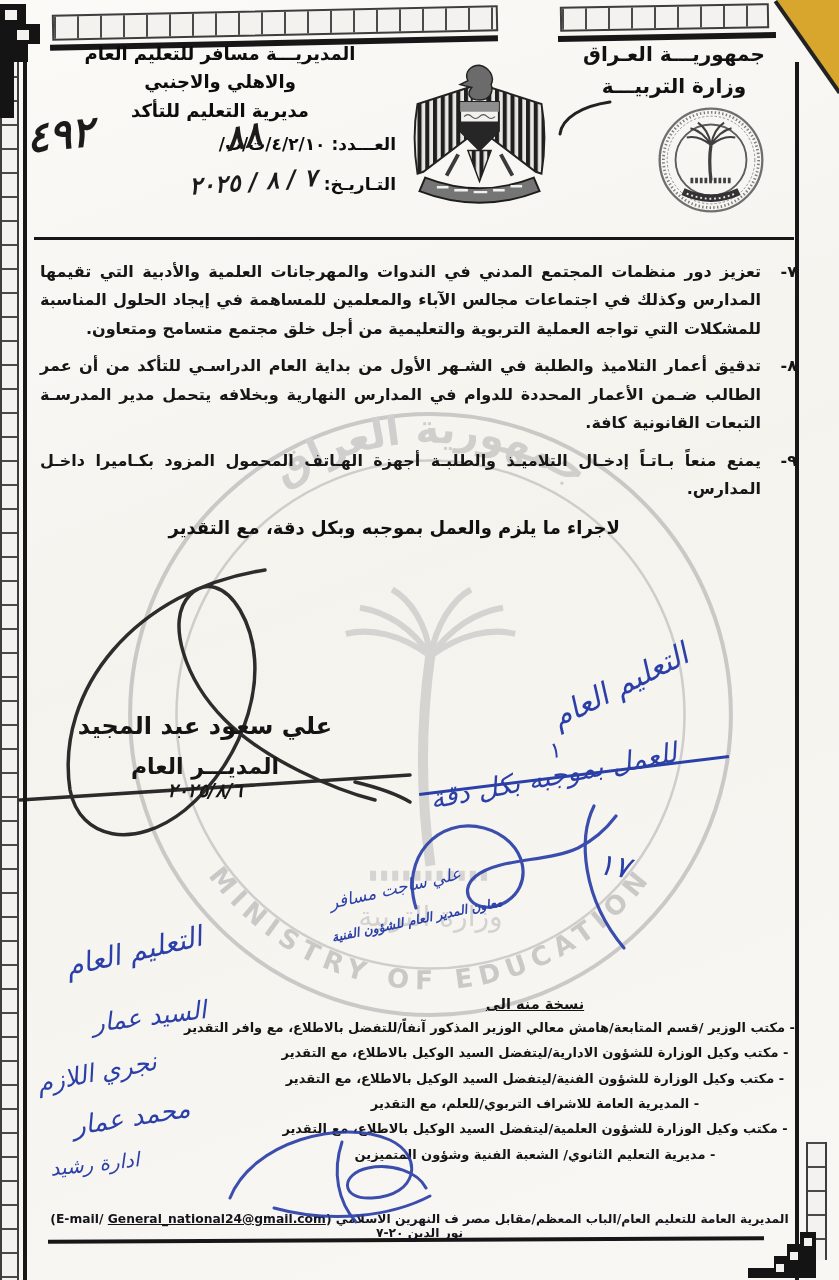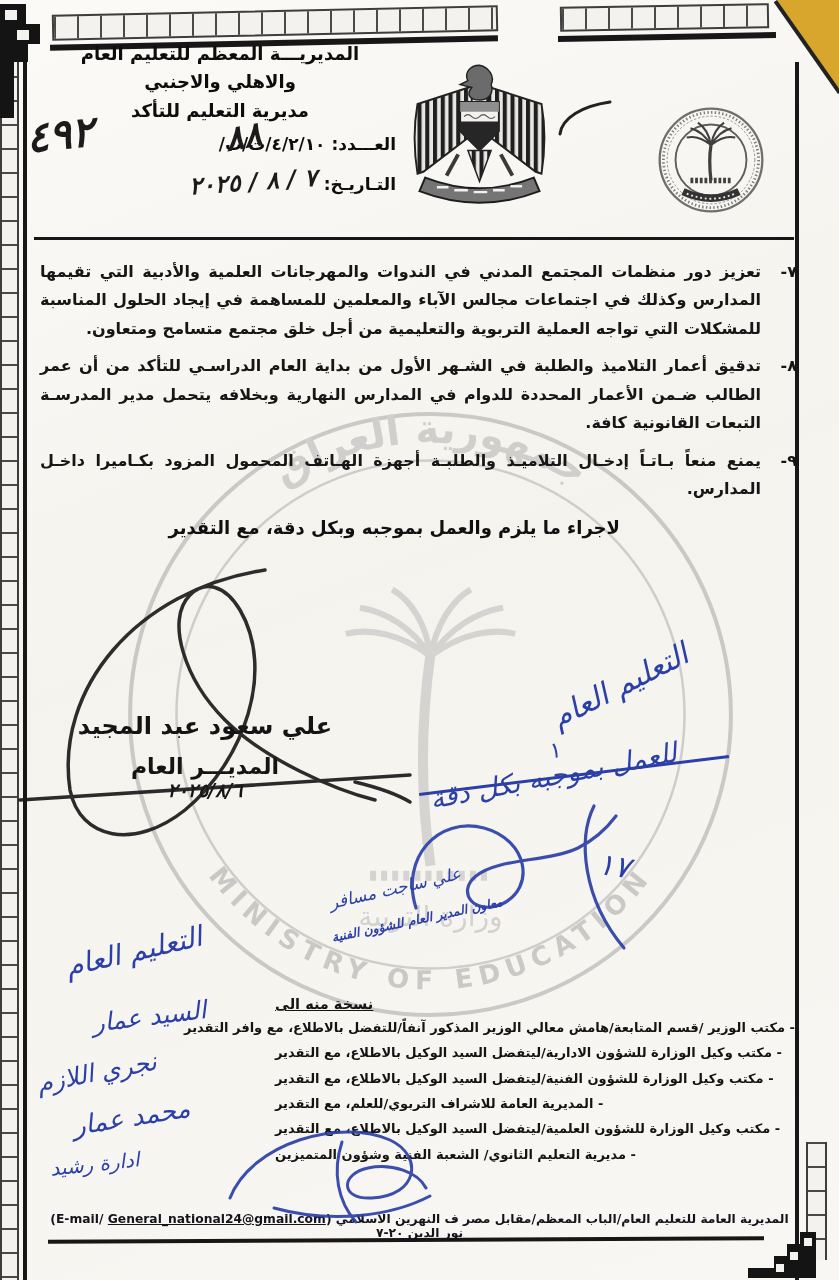--- a/index.html
+++ b/index.html
@@ -40,21 +40,21 @@
   .a-line1{left:418px;top:774px;width:312px;height:2.5px;background:#2b3fa8;transform:rotate(-7deg);z-index:4;}
   .a-note3{left:598px;top:848px;font-size:30px;transform:rotate(8deg);}
   .a-name{left:328px;top:878px;font-size:17px;transform:rotate(-13deg);letter-spacing:1px;}
   .a-title{left:330px;top:912px;font-size:12.5px;transform:rotate(-12deg);font-weight:bold;}
   .b-note4{left:64px;top:935px;font-size:28px;transform:rotate(-13deg);}
   .b-note5{left:92px;top:1002px;font-size:25px;transform:rotate(-7deg);}
   .b-note6{left:36px;top:1058px;font-size:25px;transform:rotate(-11deg);}
   .b-note7{left:72px;top:1102px;font-size:26px;transform:rotate(-9deg);}
   .b-note8{left:50px;top:1152px;font-size:20px;transform:rotate(-6deg);}
   
-  .dist{right:44px;top:996px;width:520px;text-align:left;z-index:3;}
+  .dist{right:44px;top:996px;width:520px;text-align:center;z-index:3;}
   .dist-head{font-size:14.5px;font-weight:bold;text-decoration:underline;margin-bottom:3px;}
   .dist-item{font-size:13px;font-weight:bold;line-height:1.95;white-space:nowrap;}
   
   .footer{left:40px;right:40px;top:1212px;text-align:center;font-size:12.3px;font-weight:bold;color:#14141c;z-index:3;}
   .footer .email-wrap{direction:ltr;unicode-bidi:isolate;}
   .footer u{text-decoration:underline;margin-top:10px;}
   svg{display:block;}
 </style>
 </head>
 <body>
@@ -93,20 +93,24 @@
     <circle cx="310" cy="310" r="298" stroke="#9f9f9f" stroke-width="4" fill="none"></circle>
     <circle cx="310" cy="310" r="252" stroke="#a8a8a8" stroke-width="2.5" fill="none"></circle>
     <text font-size="40" fill="#ababab" font-weight="bold" letter-spacing="8"><textPath href="#arcTop" startOffset="50%" text-anchor="middle">جمهورية العراق</textPath></text>
     <text font-size="26" fill="#9e9e9e" font-weight="bold" letter-spacing="7"><textPath href="#arcBot" startOffset="50%" text-anchor="middle">MINISTRY OF EDUCATION</textPath></text>
     <path d="M310,250 C300,320 300,390 310,460" stroke="#b5b5b5" stroke-width="10" fill="none"></path>
     <path d="M310,252 C280,230 250,224 226,230 M310,252 C292,224 266,208 240,204 M310,252 C306,220 290,196 272,186 M310,252 C316,220 332,196 350,186 M310,252 C330,224 356,208 382,204 M310,252 C340,230 370,224 394,230" stroke="#b5b5b5" stroke-width="6" fill="none"></path>
     <path d="M250,470 h120" stroke="#b5b5b5" stroke-width="10" stroke-dasharray="6,5"></path>
     <text x="310" y="520" text-anchor="middle" font-size="28" fill="#b0b0b0">وزارة التربية</text>
   </svg>
 
+  <div class="abs hdr-right">
+    <div>جمهوريـــة العـراق</div>
+    <div>وزارة التربيـــة</div>
+  </div>
   <svg class="abs" style="left:552px;top:94px;" width="64" height="50" viewBox="0 0 64 50">
     <path d="M58,8 C30,12 10,24 8,40" stroke="#222" stroke-width="3" fill="none" stroke-linecap="round"></path>
   </svg>
   <svg class="abs" style="left:652px;top:104px;" width="118" height="112" viewBox="0 0 120 120">
     <circle cx="60" cy="60" r="55" fill="none" stroke="#6f6f6f" stroke-width="2.5"></circle>
     <circle cx="60" cy="60" r="51" fill="none" stroke="#7d7d7d" stroke-width="3" stroke-dasharray="1.5,2.5"></circle>
     <circle cx="60" cy="60" r="47" fill="none" stroke="#8a8a8a" stroke-width="1" stroke-dasharray="2.5,2"></circle>
     <circle cx="60" cy="60" r="38" fill="none" stroke="#5c5c5c" stroke-width="2"></circle>
     <path d="M60,44 C58,56 58,66 60,82" stroke="#3f3f3f" stroke-width="3.5" fill="none"></path>
     <path d="M60,44 C50,36 42,34 34,36 M60,44 C54,34 46,28 38,26 M60,44 C58,32 52,24 46,20 M60,44 C62,32 68,24 74,20 M60,44 C66,34 74,28 82,26 M60,44 C70,36 78,34 86,36" stroke="#3f3f3f" stroke-width="2.2" fill="none"></path>
@@ -129,21 +133,21 @@
     <rect x="60" y="42" width="40" height="10" fill="#8e8e8e"></rect>
     <path d="M64,57 q4,-4 8,0 q4,4 8,0 q4,-4 8,0 q4,4 8,0" stroke="#555" fill="none" stroke-width="1.2"></path>
     <path d="M60,62 H100 V72 L80,92 L60,72 Z" fill="#262626"></path>
     <path d="M68,92 L80,124 L92,92 Z" fill="url(#wstripe)" stroke="#222" stroke-width="1.5"></path>
     <path d="M58,96 L46,118 M102,96 L114,118" stroke="#3a3a3a" stroke-width="4"></path>
     <path d="M24,120 Q80,142 136,120 L142,134 Q80,158 18,134 Z" fill="#757575" stroke="#1d1d1d" stroke-width="2"></path>
     <path d="M36,130 h12 M54,133 h14 M74,135 h14 M94,133 h12 M112,129 h12" stroke="#f0f0f0" stroke-width="2.5"></path>
   </svg>
 
   <div class="abs hdr-left">
-    <div>المديريـــة المعظم للتعليم العام</div>
+    <div>المديريـــة مسافر للتعليم العام</div>
     <div>والاهلي والاجنبي</div>
     <div>مديرية التعليم للتأكد</div>
     <div class="num-row">
       <span>العـــدد:</span>
       <span>٤/٢/١٠/ت/ث/</span>
     </div>
     <div class="date-row">
       <span>التـاريـخ:</span>
       <span class="hw hw-date">٧ / ٨ / ٢٠٢٥</span>
     </div>

